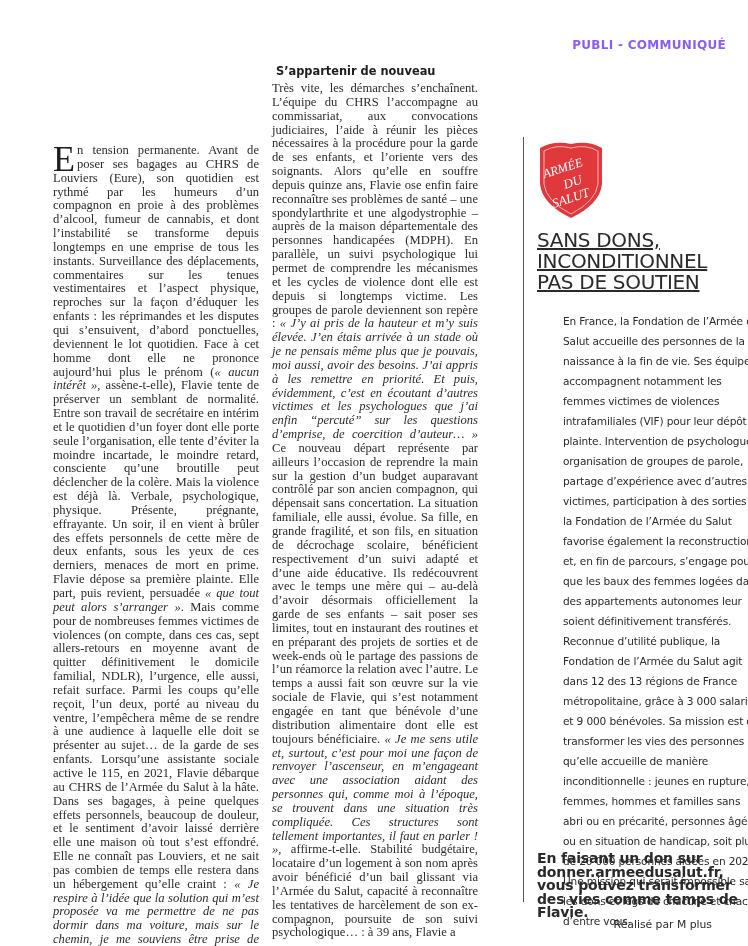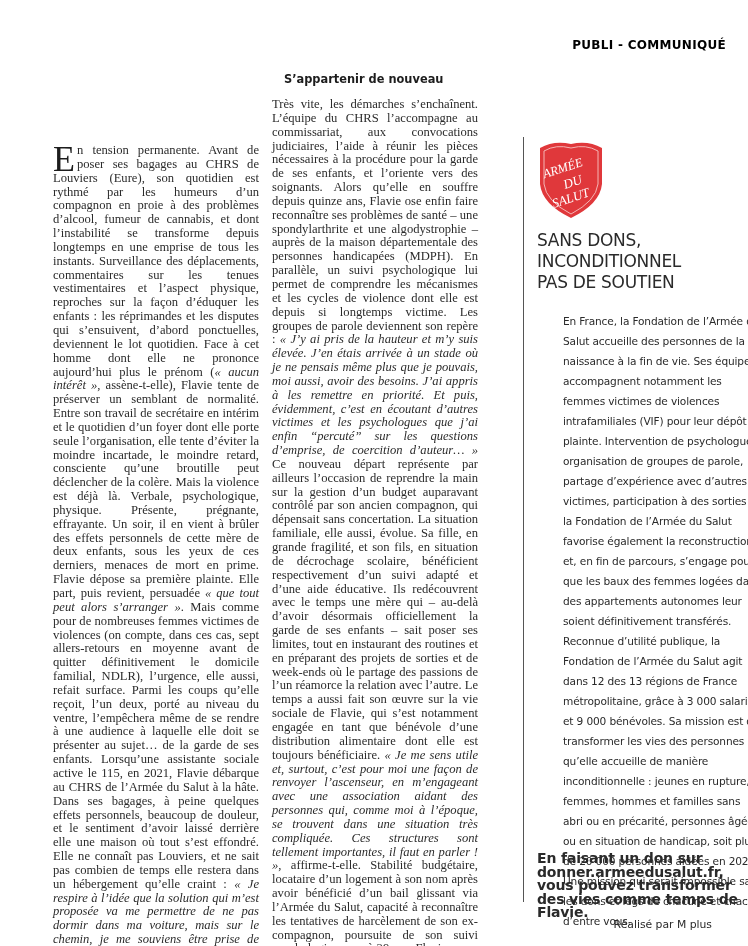--- a/index.html
+++ b/index.html
@@ -1,21 +1,21 @@
 <!DOCTYPE html>
 <html><head>
 <meta charset="utf-8">
 <style>
   html, body { margin: 0; padding: 0; background: #ffffff; }
   body { width: 748px; height: 946px; position: relative; overflow: hidden; color: #2a2a2a; }
 
   .publi {
     position: absolute; top: 38px; right: 22px;
     font-family: "DejaVu Sans", sans-serif; font-weight: bold;
-    font-size: 12px; letter-spacing: 0.3px; color: #000000;
+    font-size: 12px; letter-spacing: 0.3px; color: #8b5cf6;
   }
 
   .col {
     position: absolute;
     font-family: "Liberation Serif", serif;
     font-size: 12.6px; line-height: 13.85px;
     text-align: justify; color: #2b2b2b;
   }
   .col1 { left: 53px; top: 144px; width: 206px; }
   .col2 { left: 272px; top: 60px; width: 206px; }
@@ -23,35 +23,35 @@
   .col em { font-style: italic; }
 
   .dropcap {
     float: left; font-size: 36px; line-height: 28px;
     margin: 1px 2px -2px 0; font-family: "Liberation Serif", serif;
     color: #1d1d1d;
   }
 
   .subhead {
     font-family: "DejaVu Sans", sans-serif; font-weight: bold;
-    font-size: 11.4px; line-height: 14px; margin: 12px; color: #1d1d1d;
+    font-size: 11.4px; line-height: 14px; margin: 4px; color: #1d1d1d;
     text-align: left;
   }
 
   .sidebar-rule {
     position: absolute; left: 523px; top: 137px; width: 1px; height: 765px;
     background: #555555;
   }
   .logo {
     position: absolute; left: 534px; top: 138px; width: 74px; height: 82px;
   }
   .sidebar-title {
     position: absolute; left: 537px; top: 230px; width: 200px;
     font-family: "DejaVu Sans", sans-serif; font-weight: normal;
-    font-size: 17px; line-height: 21px; color: #2a2a2a; letter-spacing: -0.3px;
+    font-size: 20px; line-height: 21px; color: #2a2a2a; letter-spacing: -0.3px; text-decoration: underline;
   }
   .sidebar-body {
     position: absolute; left: 563px; top: 311px; width: 200px;
     font-family: "DejaVu Sans", sans-serif;
     font-size: 10.6px; line-height: 20px; color: #2a2a2a;
     letter-spacing: -0.15px;
   }
   .sidebar-body p { margin: 0; }
   .sidebar-cta {
     position: absolute; left: 537px; top: 852px; width: 205px;

